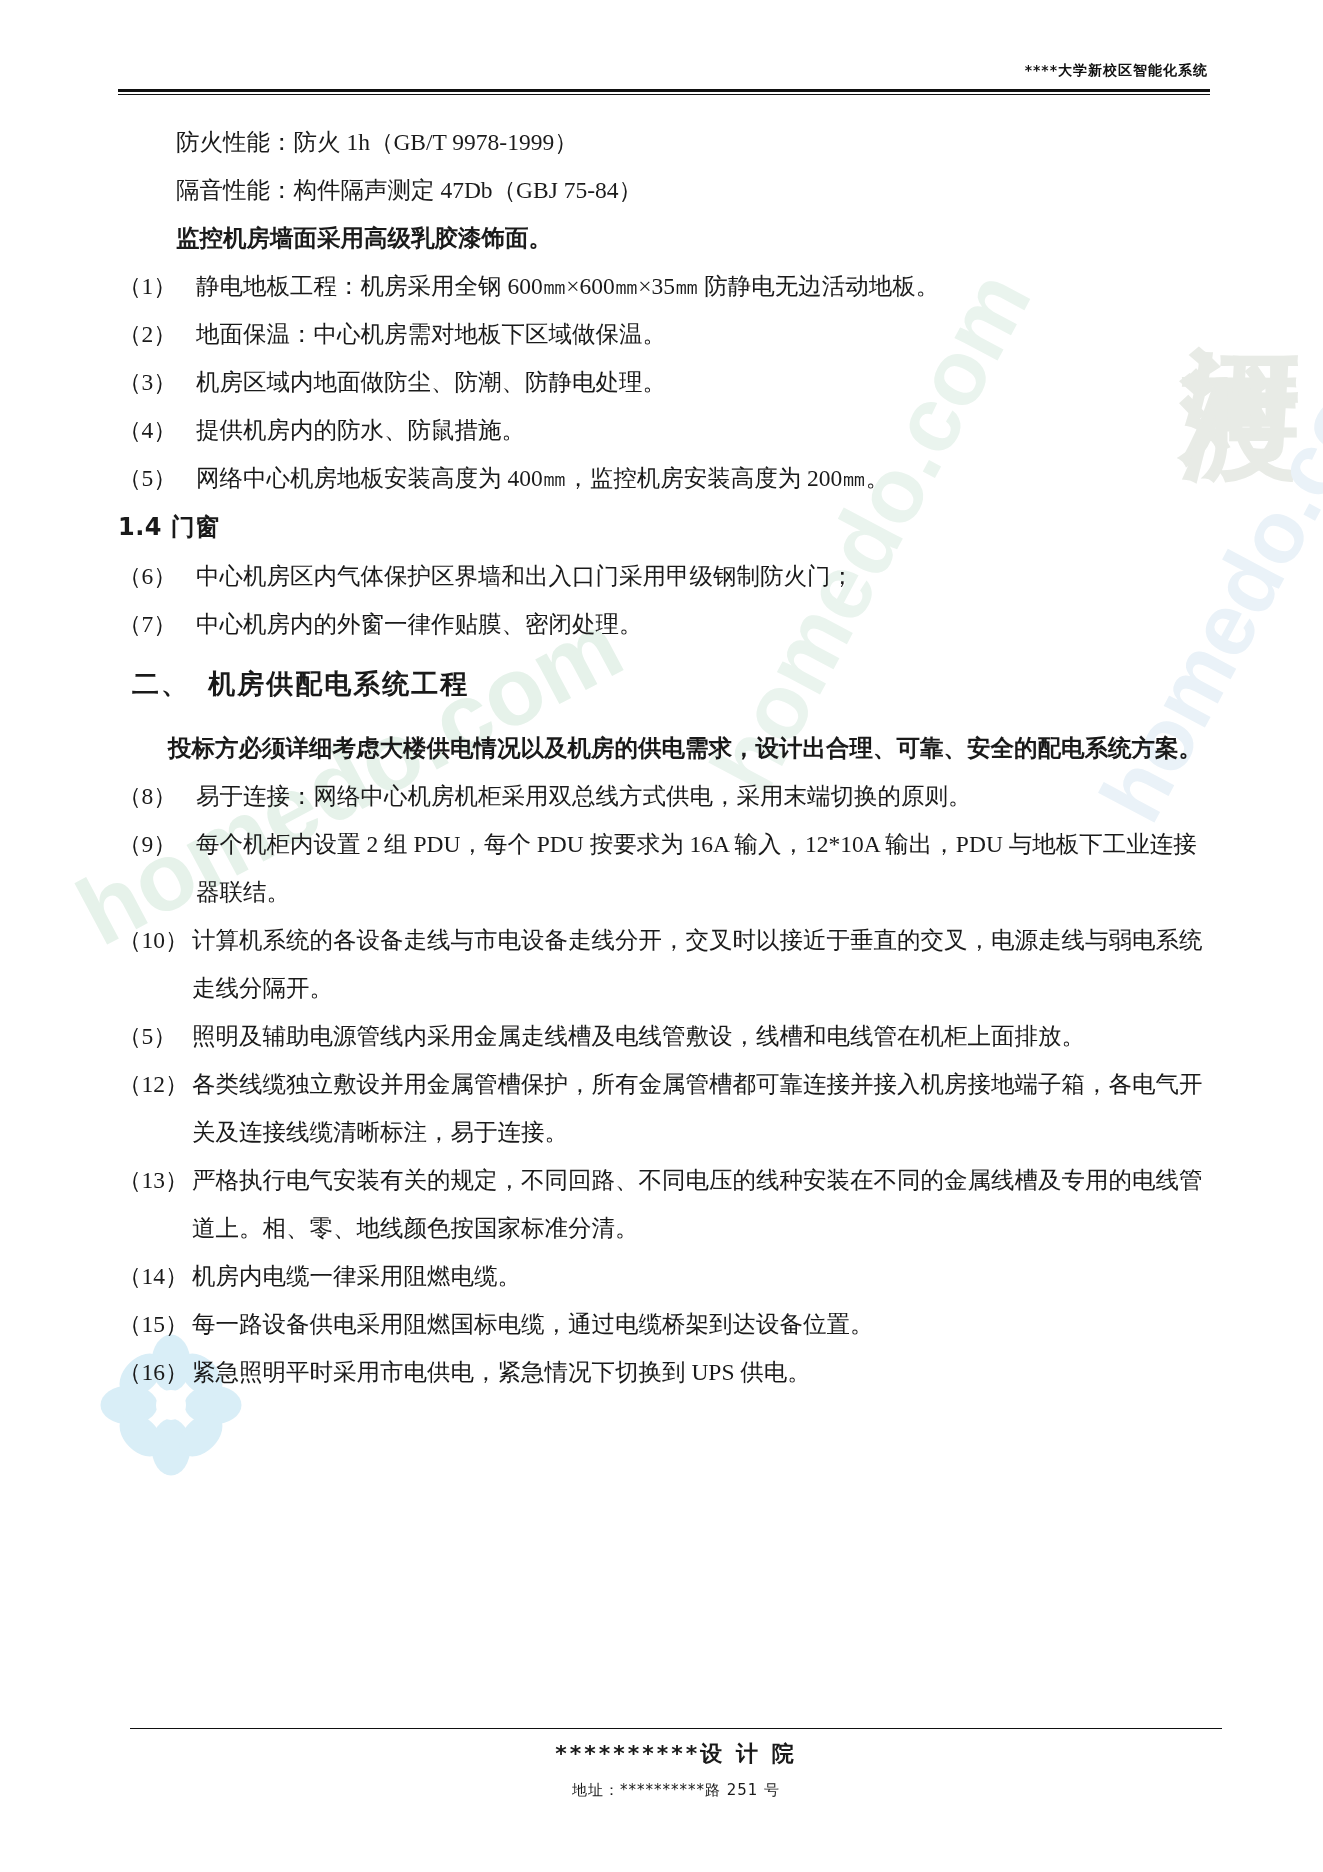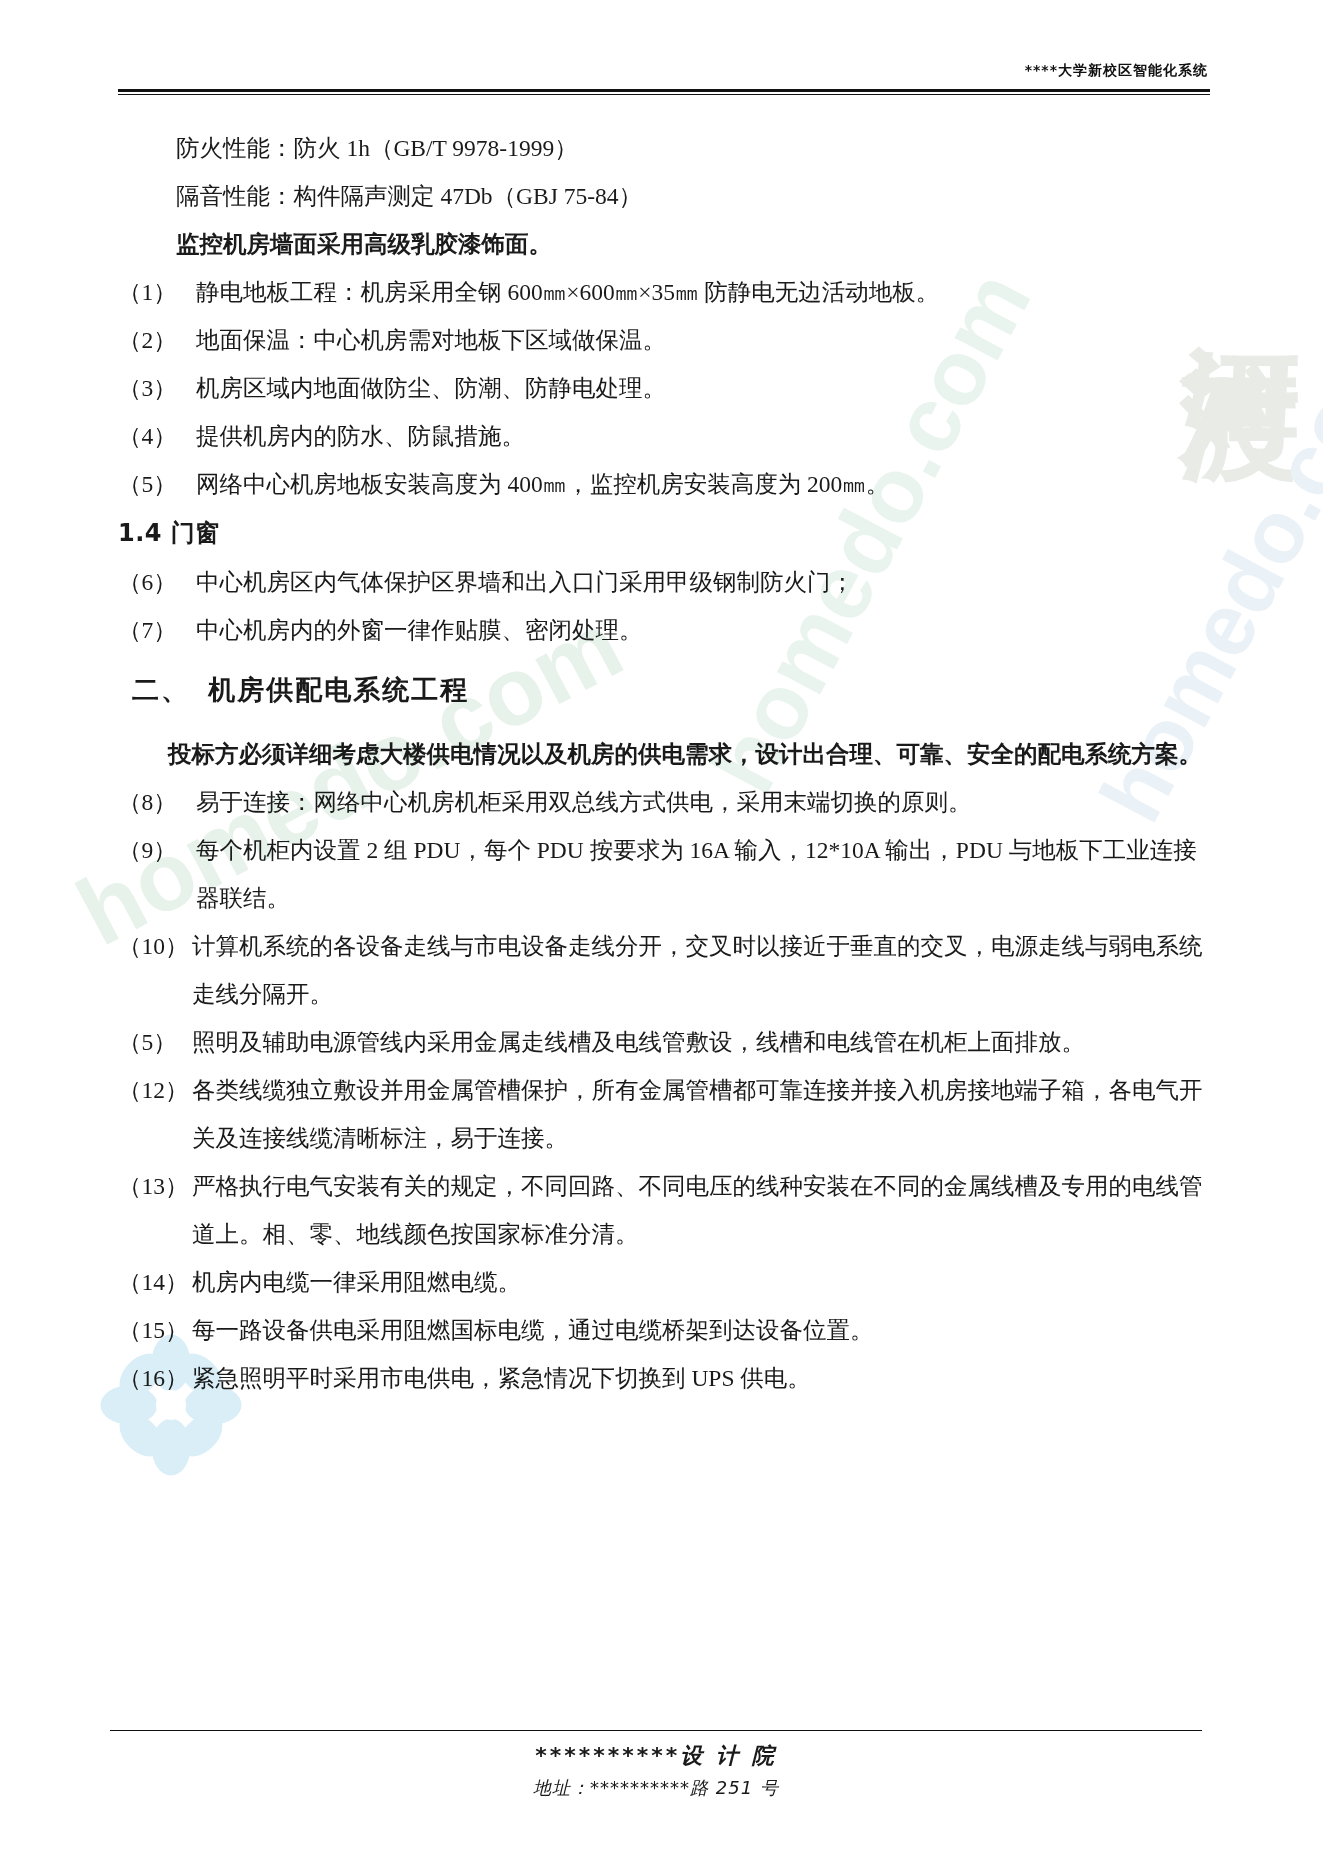--- a/index.html
+++ b/index.html
@@ -88,21 +88,21 @@
     margin-top: 9px;
     border-top: 3px solid #111;
     border-bottom: 1px solid #111;
     height: 2px;
   }
 
   
   .content {
     position: absolute;
     left: 118px;
-    top: 124px;
+    top: 118px;
     width: 1092px;
   }
   .line {
     font-size: 23.5px;
     line-height: 48px;
     color: #1b1b1b;
     position: relative;
     white-space: nowrap;
   }
   .indent-1 { padding-left: 58px; }
@@ -147,41 +147,40 @@
     font-size: 23.5px;
     line-height: 48px;
     text-align: justify;
     font-weight: bold;
   }
   .para-indent { text-indent: 50px; }
 
   
   .footer {
     position: absolute;
-    left: 110px;
+    left: 130px;
     bottom: 72px;
     width: 1092px;
-    font-style: italic;
   }
   .footer-rule {
     border-top: 1px solid #111;
     margin-bottom: 10px;
   }
   .footer-line1 {
     text-align: center;
     font-size: 22px;
     font-weight: bold;
     letter-spacing: 3px;
     font-family: "DejaVu Sans", sans-serif;
   }
   .footer-line2 {
     text-align: center;
-    font-size: 18px;
+    font-size: 15px;
     letter-spacing: 1px;
-    margin-top: 5px;
+    margin-top: 12px;
     font-family: "DejaVu Sans", sans-serif;
   }
 </style>
 </head>
 <body>
 
 <div class="page">
 
   <div class="wm wm-cn">河姆渡</div>
   <div class="wm wm-diag1">homedo.com</div>

